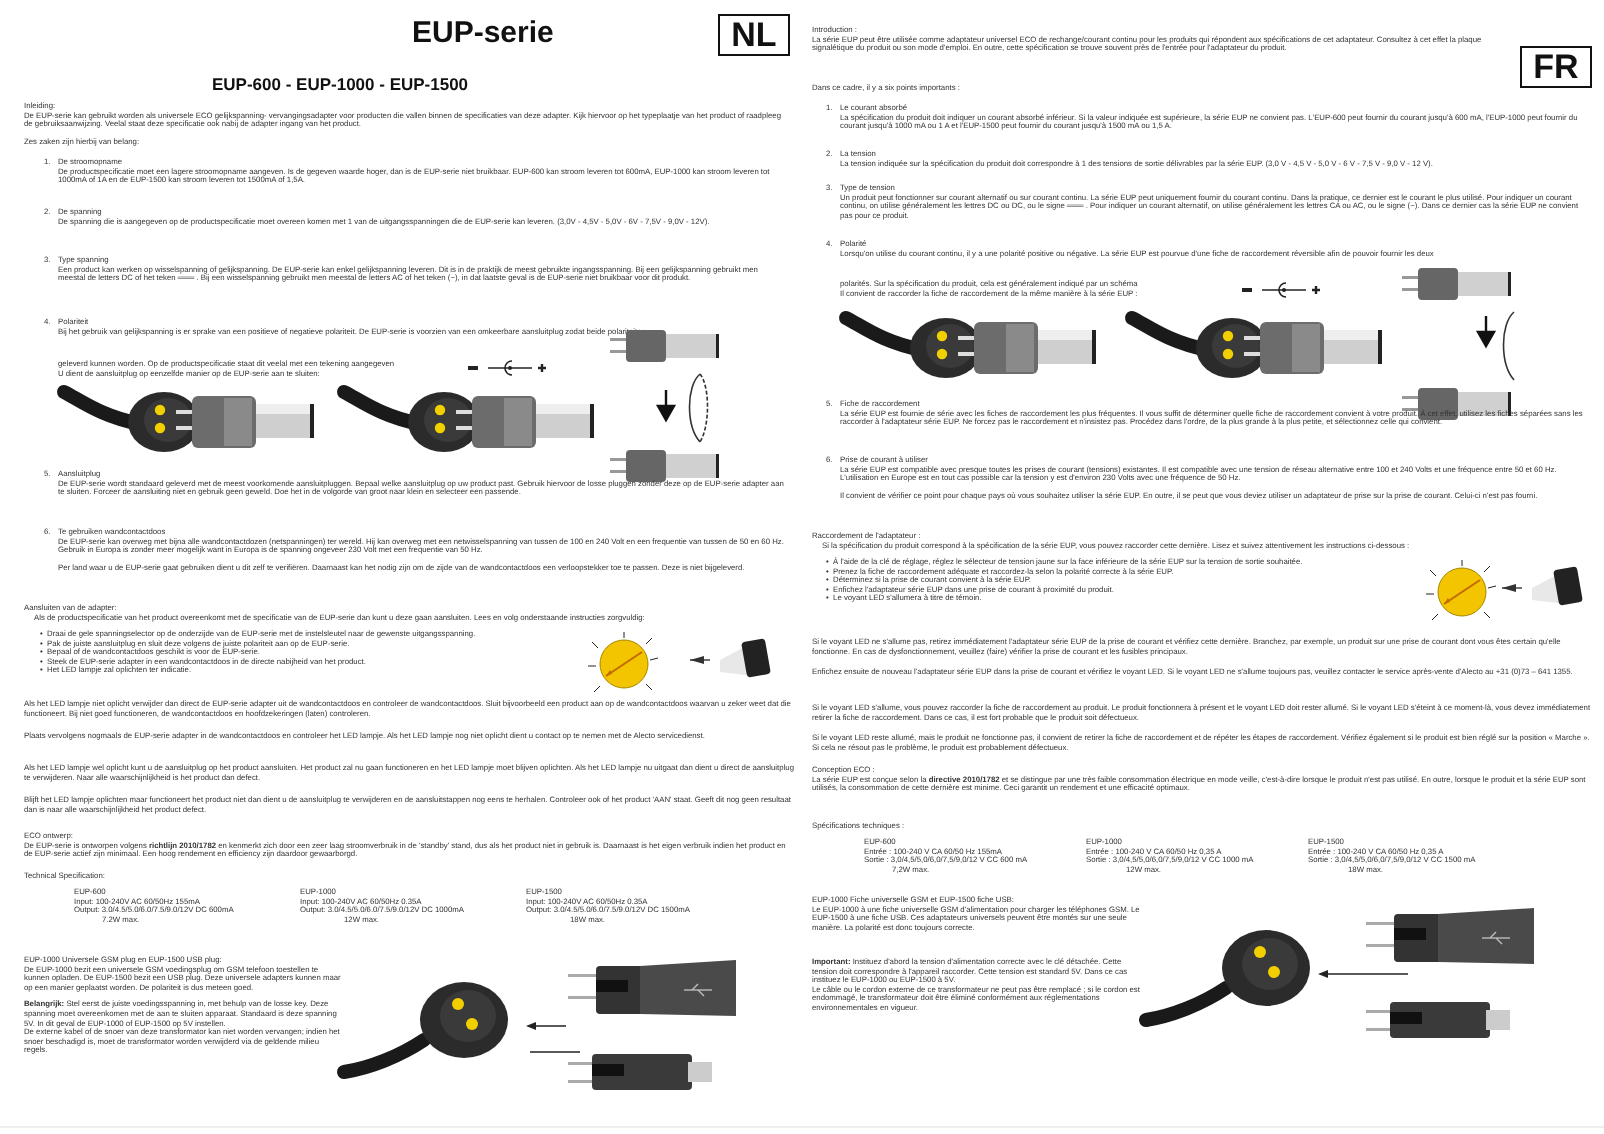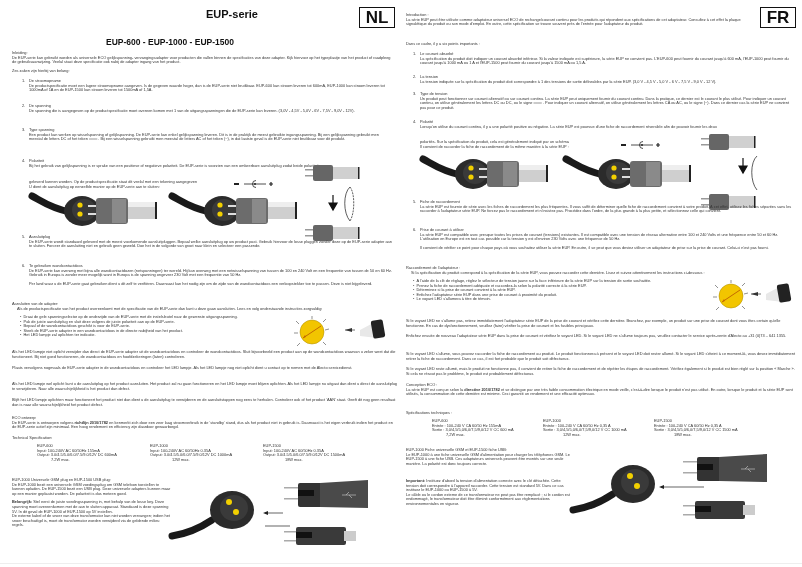--- a/index.html
+++ b/index.html
@@ -17,21 +17,21 @@
   .bold { font-weight:bold; }
   .spec { position:absolute; font-size:3.9px; line-height:4.6px; color:#333; }
   svg { position:absolute; overflow:visible; }
   .footer-line { position:absolute; left:0; top:563px; width:802px; height:1px; background:#eee; }
 </style>
 </head>
 <body>
 
 <div class="page left">
 
-  <div class="title" style="left:158px; top:8px; font-size:11px;padding-left:48px;">EUP-serie</div>
+  <div class="title" style="left:158px; top:8px; font-size:15px;padding-left:48px;">EUP-serie</div>
   <div class="langbox" style="left:359px; top:7px; width:34px; height:19px;">NL</div>
   <div class="title" style="left:106px; top:37px; font-size:8.5px;">EUP-600  -  EUP-1000  -  EUP-1500</div>
 
   <div class="t" style="left:12px; top:51px; width:380px;">
     <div>Inleiding:</div>
     <div>De EUP-serie kan gebruikt worden als universele ECO gelijkspanning- vervangingsadapter voor producten die vallen binnen de specificaties van deze adapter. Kijk hiervoor op het typeplaatje van het product of raadpleeg de gebruiksaanwijzing. Veelal staat deze specificatie ook nabij de adapter ingang van het product.</div>
   </div>
 
   <div class="t" style="left:12px; top:69px; width:380px;">Zes zaken zijn hierbij van belang:</div>
 
@@ -213,21 +213,21 @@
       </g>
     <rect x="2" y="53" width="14" height="1.5" fill="#aaa"></rect>
       <rect x="2" y="62" width="14" height="1.5" fill="#aaa"></rect>
     <rect x="14" y="49" width="50" height="18" rx="2" fill="#3a3a3a"></rect>
     <rect x="14" y="54" width="16" height="6" fill="#111"></rect>
     <rect x="62" y="53" width="12" height="10" fill="#ccc"></rect>
   </svg>
 </div>
 
 <div class="page right">
-  <div class="langbox" style="left:359px; top:7px; width:34px; height:19px;">FR</div>
+  <div class="langbox" style="left:359px; top:23px; width:34px; height:19px;">FR</div>
 
   <div class="t" style="left:5px; top:13px; width:350px;">
     <div>Introduction :</div>
     <div>La série EUP peut être utilisée comme adaptateur universel ECO de rechange/courant continu pour les produits qui répondent aux spécifications de cet adaptateur. Consultez à cet effet la plaque signalétique du produit ou son mode d'emploi. En outre, cette spécification se trouve souvent près de l'entrée pour l'adaptateur du produit.</div>
   </div>
   <div class="t" style="left:5px; top:42px; width:380px;">Dans ce cadre, il y a six points importants :</div>
 
   <div class="t" style="left:12px; top:52px; width:380px;">
     <div><span class="num">1.</span><span>Le courant absorbé</span></div>
     <div style="padding-left:7px">La spécification du produit doit indiquer un courant absorbé inférieur. Si la valeur indiquée est supérieure, la série EUP ne convient pas. L'EUP-600 peut fournir du courant jusqu'à 600 mA, l'EUP-1000 peut fournir du courant jusqu'à 1000 mA ou 1 A et l'EUP-1500 peut fournir du courant jusqu'à 1500 mA ou 1,5 A.</div>

